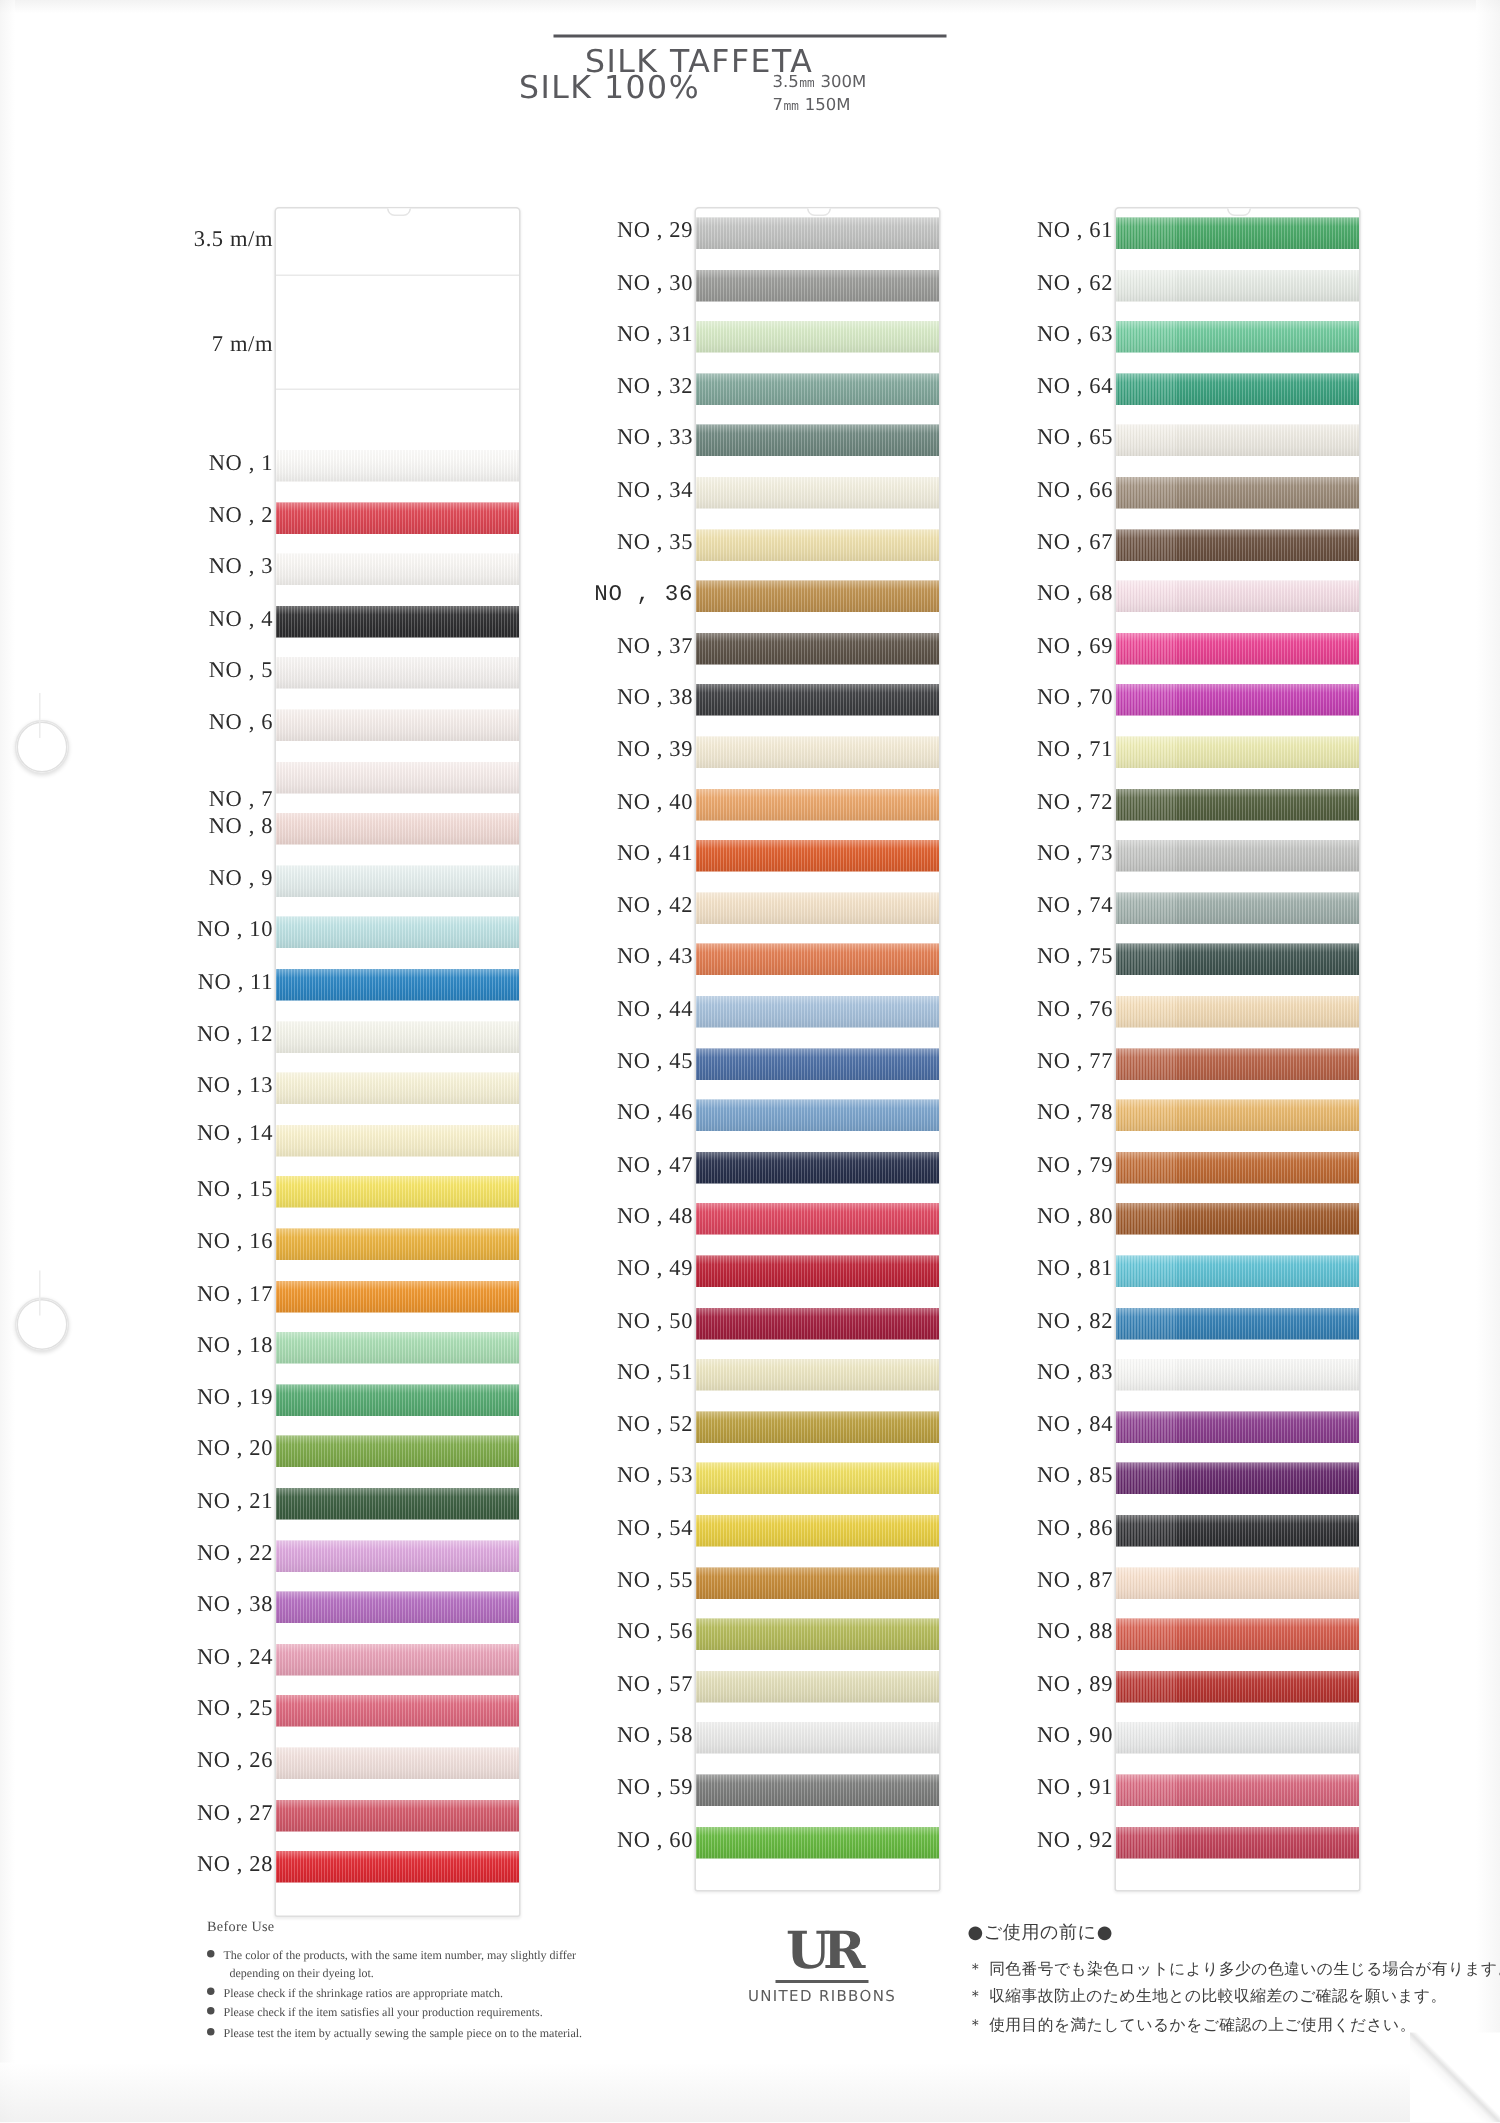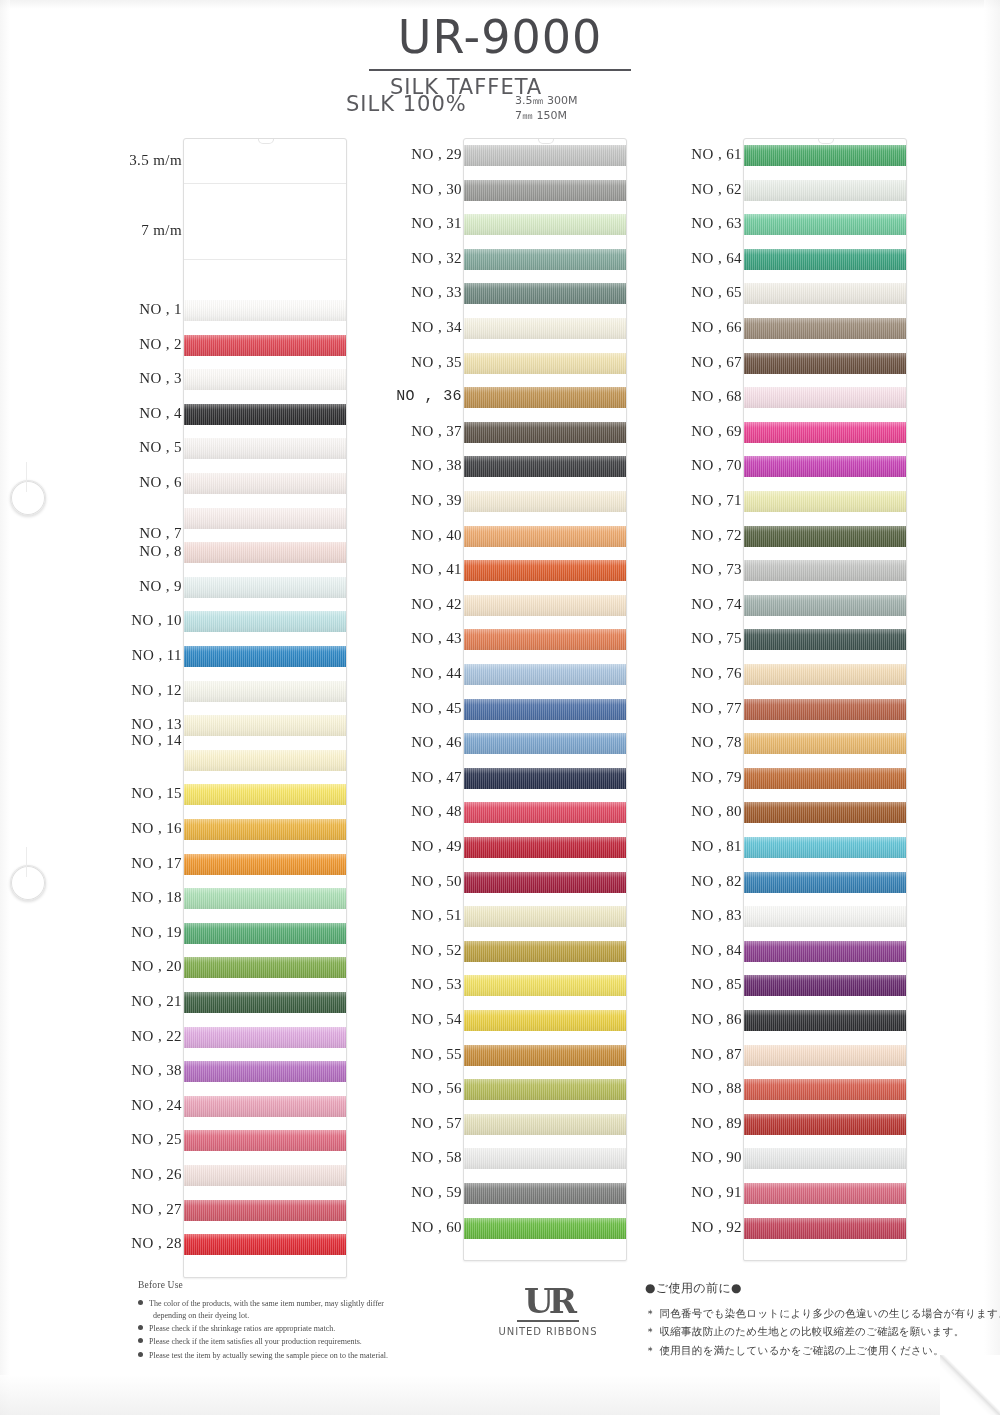--- a/index.html
+++ b/index.html
@@ -210,21 +210,20 @@
   <div class="edge-shadow-right"></div>
   <div class="edge-shadow-bottom"></div>
   <div class="corner-fold"></div>
 
   <div class="punch p1"></div>
   <div class="punch-slot" style="top:462px"></div>
   <div class="punch p2"></div>
   <div class="punch-slot" style="top:847px"></div>
 
   <div id="header">
-    <div id="title">UR-9000</div>
     <div id="title-rule"></div>
     <div id="subtitle-wrap">
       <div id="subtitle">SILK TAFFETA</div>
       <div id="composition">SILK 100%</div>
       <div id="spec">
         <div>3.5㎜ 300M</div>
         <div>7㎜   150M</div>
       </div>
     </div>
   </div>
@@ -239,21 +238,21 @@
         <div class="lbl" style="top: 266.8px;">NO , 4</div>
         <div class="lbl" style="top: 301.4px;">NO , 5</div>
         <div class="lbl" style="top: 336px;">NO , 6</div>
         <div class="lbl" style="top: 370.6px; margin-top: 16px;">NO , 7</div>
         <div class="lbl" style="top: 405.2px;">NO , 8</div>
         <div class="lbl" style="top: 439.8px;">NO , 9</div>
         <div class="lbl" style="top: 474.4px;">NO , 10</div>
         <div class="lbl" style="top: 509px;">NO , 11</div>
         <div class="lbl" style="top: 543.6px;">NO , 12</div>
         <div class="lbl" style="top: 578.2px;">NO , 13</div>
-        <div class="lbl" style="top: 594px; margin-left: 25px;">NO , 14</div>
+        <div class="lbl" style="top: 610px; margin-left: 25px;">NO , 14</div>
         <div class="lbl" style="top: 647.4px;">NO , 15</div>
         <div class="lbl" style="top: 682px;">NO , 16</div>
         <div class="lbl" style="top: 716.6px;">NO , 17</div>
         <div class="lbl" style="top: 751.2px;">NO , 18</div>
         <div class="lbl" style="top: 785.8px;">NO , 19</div>
         <div class="lbl" style="top: 820.4px;">NO , 20</div>
         <div class="lbl" style="top: 855px;">NO , 21</div>
         <div class="lbl" style="top: 889.6px;">NO , 22</div>
         <div class="lbl" style="top: 924.2px;">NO , 38</div>
         <div class="lbl" style="top: 958.8px;">NO , 24</div>

